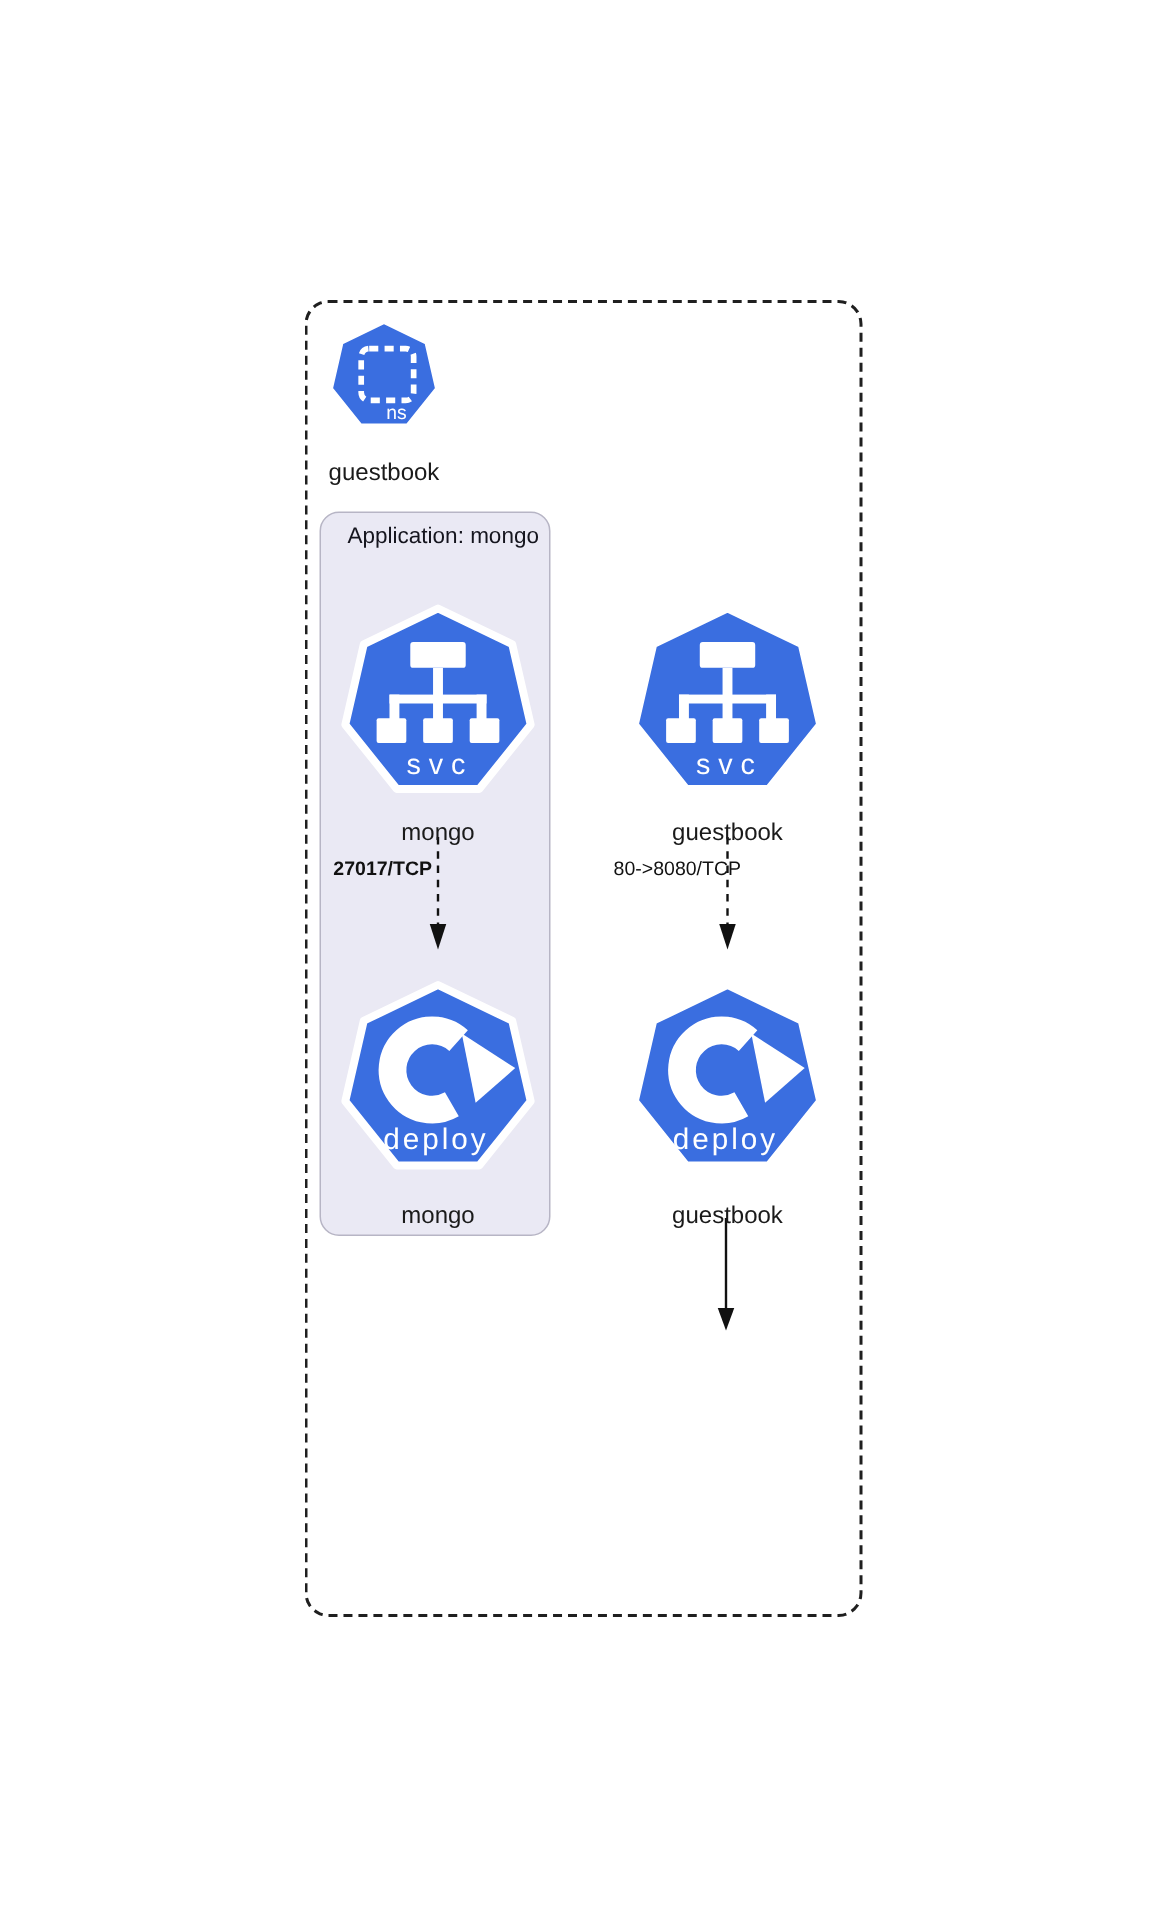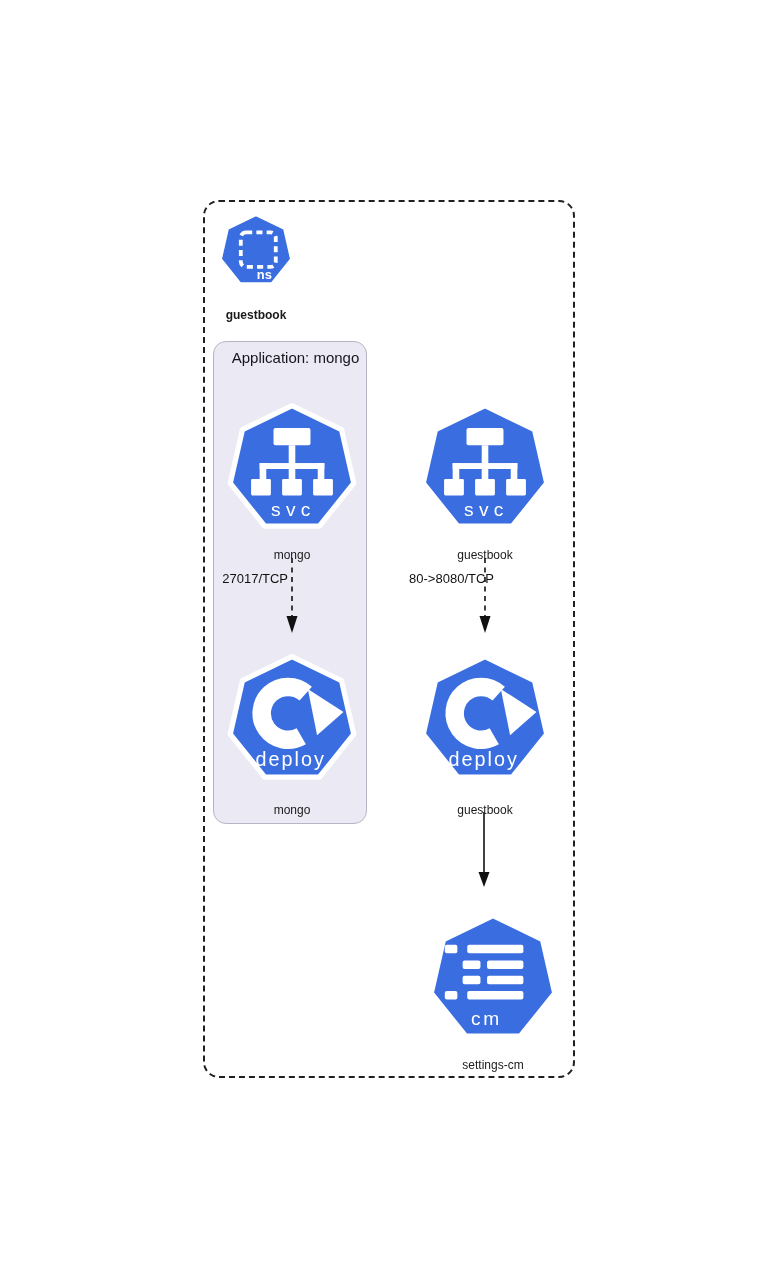--- a/index.html
+++ b/index.html
@@ -17,40 +17,40 @@
     border-radius:13px;
   }
   .app-box.box1{left:213px;width:154px;}
   .app-box.box2{left:378px;width:190px;}
   .app-title{
     margin-top:7px;text-align:center;font-size:15px;line-height:18px;color:#15151e;
     white-space:nowrap;
     padding-left:11px;
   }
   .node{position:absolute;transform:translateX(-50%);text-align:center;}
-  .node-label{font-size:12px;line-height:20px;color:var(--text,#1a1a1a);white-space:nowrap;}
-  .ns-node{left:256px;top:213px;font-weight:bold;}
+  .node-label{font-size:16px;line-height:20px;color:var(--text,#1a1a1a);white-space:nowrap;}
+  .ns-node{left:256px;top:213px;}
   .ns-node .node-label{margin-top:12px;}
   .svc1{left:292px;top:401px;}
   .svc2{left:485px;top:401px;}
   .svc1 .node-label,.svc2 .node-label{margin-top:4px;}
   .dep1{left:292px;top:652px;}
   .dep2{left:485px;top:652px;}
   .dep1 .node-label,.dep2 .node-label{margin-top:8px;}
   .cm-node{left:493px;top:911px;}
   .cm-node .node-label{margin-top:4px;}
   .edge{position:absolute;}
   .edge line{stroke:#111;stroke-width:1.6;}
   .edge .dashed{stroke-dasharray:5 4.5;}
   .edge polygon{fill:#111;}
   .edge-label{
     position:absolute;top:571px;font-size:13px;line-height:16px;color:#111;
     text-align:right;white-space:nowrap;
   }
-  .edge-label.el1{left:178px;width:110px;}
+  .edge-label.el1{left:178px;width:110px;font-weight:bold;}
   .edge-label.el2{left:364px;width:130px;}
   .hept{fill:var(--k8s-blue,#3a6ee0);stroke:#ffffff;stroke-width:4;stroke-linejoin:round;}
   .glyph{fill:#ffffff;}
   .glyph-stroke{fill:none;stroke:#ffffff;}
   .icon-text{
     font-family:"Liberation Sans", sans-serif;fill:#ffffff;text-anchor:middle;
   }
 </style>
 </head>
 <body>
@@ -143,31 +143,14 @@
   <div class="node dep2">
     <svg width="132" height="136" viewBox="0 0 100 100">
       <use href="#hept7" class="hept"></use>
       <path class="glyph-stroke" d="M 60.4 30.1 A 20 20 0 1 0 57 62.3" stroke-width="14"></path>
       <polygon class="glyph" points="62,26.5 89,44 69,61.5"></polygon>
       <text class="icon-text" x="49" y="85" font-size="15" letter-spacing="1.5">deploy</text>
     </svg>
     <div class="node-label">guestbook</div>
   </div>
 
-  <div class="node cm-node">
-    <svg width="132" height="136" viewBox="0 0 100 100">
-      <use href="#hept7" class="hept"></use>
-      <g class="glyph">
-        <rect x="13.5" y="24" width="9.5" height="6.5" rx="1.5"></rect>
-        <rect x="30.5" y="24" width="42.5" height="6.5" rx="1.5"></rect>
-        <rect x="27" y="36" width="13.5" height="6.5" rx="1.5"></rect>
-        <rect x="45.5" y="36" width="27.5" height="6.5" rx="1.5"></rect>
-        <rect x="27" y="47.5" width="13.5" height="6.5" rx="1.5"></rect>
-        <rect x="45.5" y="47.5" width="27.5" height="6.5" rx="1.5"></rect>
-        <rect x="13.5" y="59" width="9.5" height="6.5" rx="1.5"></rect>
-        <rect x="30.5" y="59" width="42.5" height="6.5" rx="1.5"></rect>
-      </g>
-      <text class="icon-text" x="45" y="85" font-size="14.5" letter-spacing="2">cm</text>
-    </svg>
-    <div class="node-label">settings-cm</div>
-  </div>
 
 </div>
 
 </body></html>

